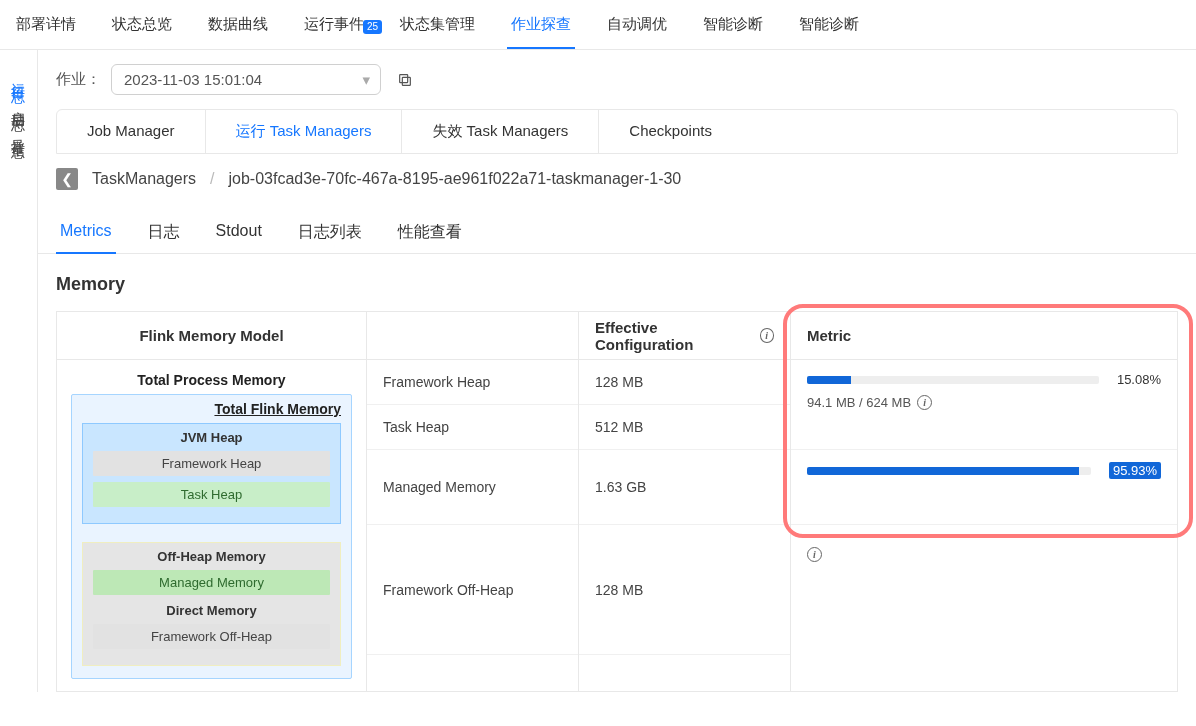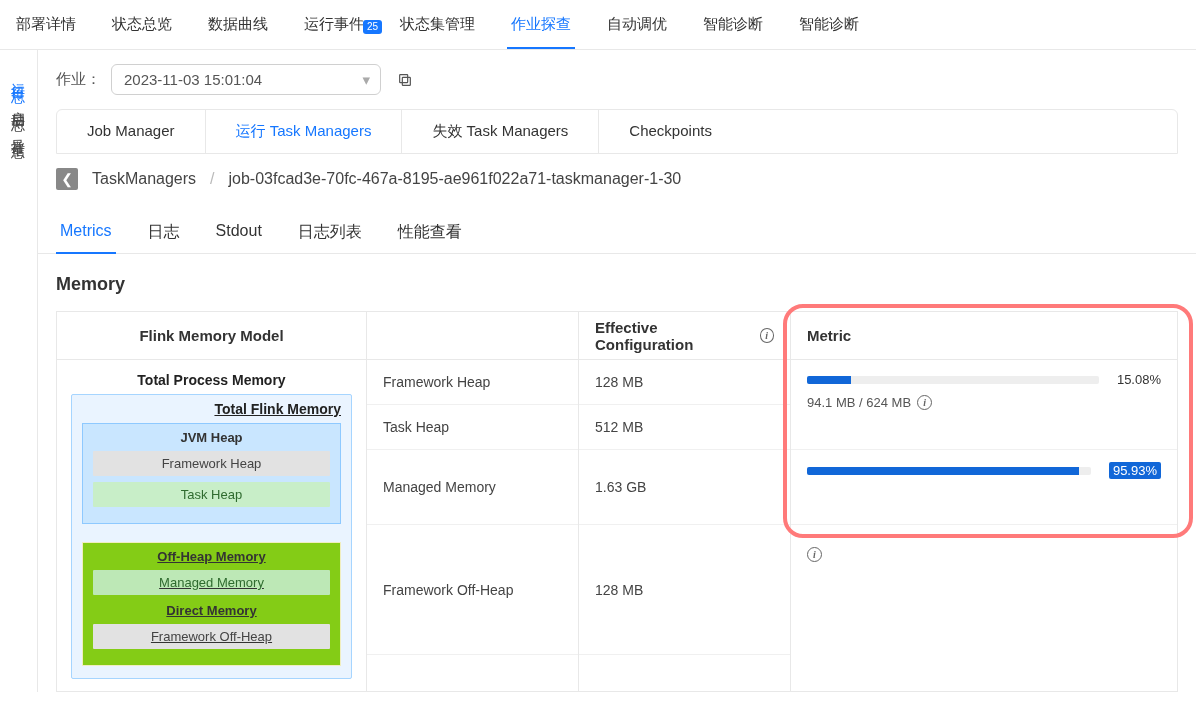--- a/index.html
+++ b/index.html
@@ -42,21 +42,21 @@
 .info-icon { width:15px; height:15px; border:1.3px solid #666; border-radius:50%; display:inline-flex; align-items:center; justify-content:center; font-size:10px; font-style:italic; color:#666; font-family: Georgia, serif; font-weight:bold; }
 .model-body { padding: 12px 14px; }
 .model-outer-title { text-align:center; font-weight:600; font-size:14px; color:#222; margin-bottom:6px; }
 .model-flink { border:1px solid #a6d5ff; background:#eaf4ff; border-radius:2px; padding:6px 10px 12px; }
 .model-flink-title { text-align:right; font-weight:600; font-size:14px; color:#222; margin-bottom:6px;text-decoration:underline; }
 .jvmheap { background:#c9e6ff; border:1px solid #8ec9ff; padding:6px 10px 10px; margin-bottom:18px; }
 .jvmheap-title { text-align:center; font-weight:600; font-size:13px; margin-bottom:6px; }
 .membar { text-align:center; font-size:13px; padding:5px 0; margin:6px 0; border-radius:1px; }
 .bar-gray { background:#e2e2e2; color:#444; }
 .bar-green { background:#c8eec8; color:#2f6b2f; }
-.offheap { background:#84cc16; border:1px solid #f0eec0; padding:6px 10px 10px;text-decoration:underline; }
+.offheap { background:#e5e5e5; border:1px solid #f0eec0; padding:6px 10px 10px; }
 .offheap-title { text-align:center; font-weight:600; font-size:13px; margin-bottom:6px; }
 .bar-mgreen { background:#bde8b6; color:#2f6b2f; }
 .dm-title { text-align:center; font-weight:600; font-size:13px; margin:8px 0 6px; }
 .highlight-box { position:absolute; border:4px solid #ff7a7a; border-radius:20px; pointer-events:none; }
 .metric-block { padding: 12px 16px 4px; border-bottom:1px solid #f0f0f0; }
 .progress-row { display:flex; align-items:center; gap:18px; }
 .progress { flex:1; height:8px; background:#eee; border-radius:2px; overflow:hidden; }
 .progress-fill { height:100%; background:#1167d8; }
 .pct { font-size:13px; color:#333; white-space:nowrap; }
 .pct.hl { background:#1167d8; color:#fff; padding:1px 4px; border-radius:2px; }

